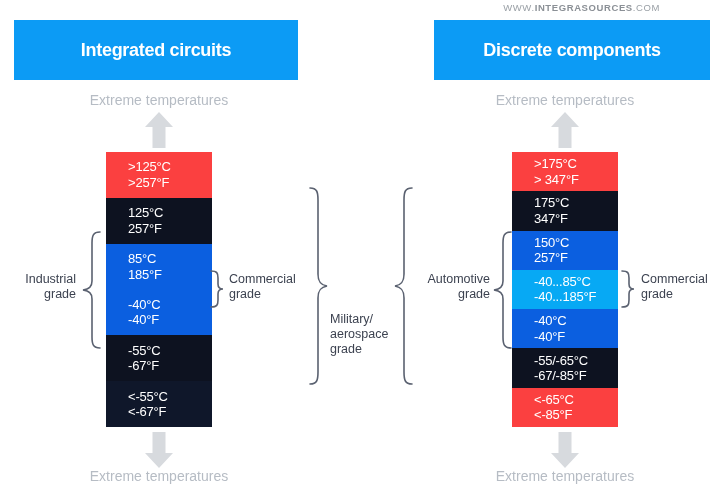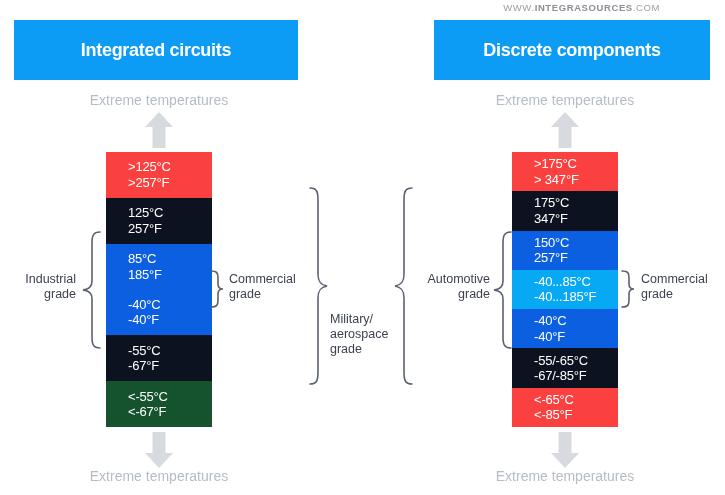--- a/index.html
+++ b/index.html
@@ -184,21 +184,21 @@
       <span class="seg-line">185°F</span>
     </div>
     <div class="seg" style="background:#0b5fe0">
       <span class="seg-line">-40°C</span>
       <span class="seg-line">-40°F</span>
     </div>
     <div class="seg" style="background:#0d1220">
       <span class="seg-line">-55°C</span>
       <span class="seg-line">-67°F</span>
     </div>
-    <div class="seg" style="background:#14532d">
+    <div class="seg" style="background:#0f172a">
       <span class="seg-line">&lt;-55°C</span>
       <span class="seg-line">&lt;-67°F</span>
     </div>
   </div>
 
   <div class="tempbar" id="tempbar-right">
     <div class="seg" style="background:#fb4040">
       <span class="seg-line">&gt;175°C</span>
       <span class="seg-line">&gt; 347°F</span>
     </div>

